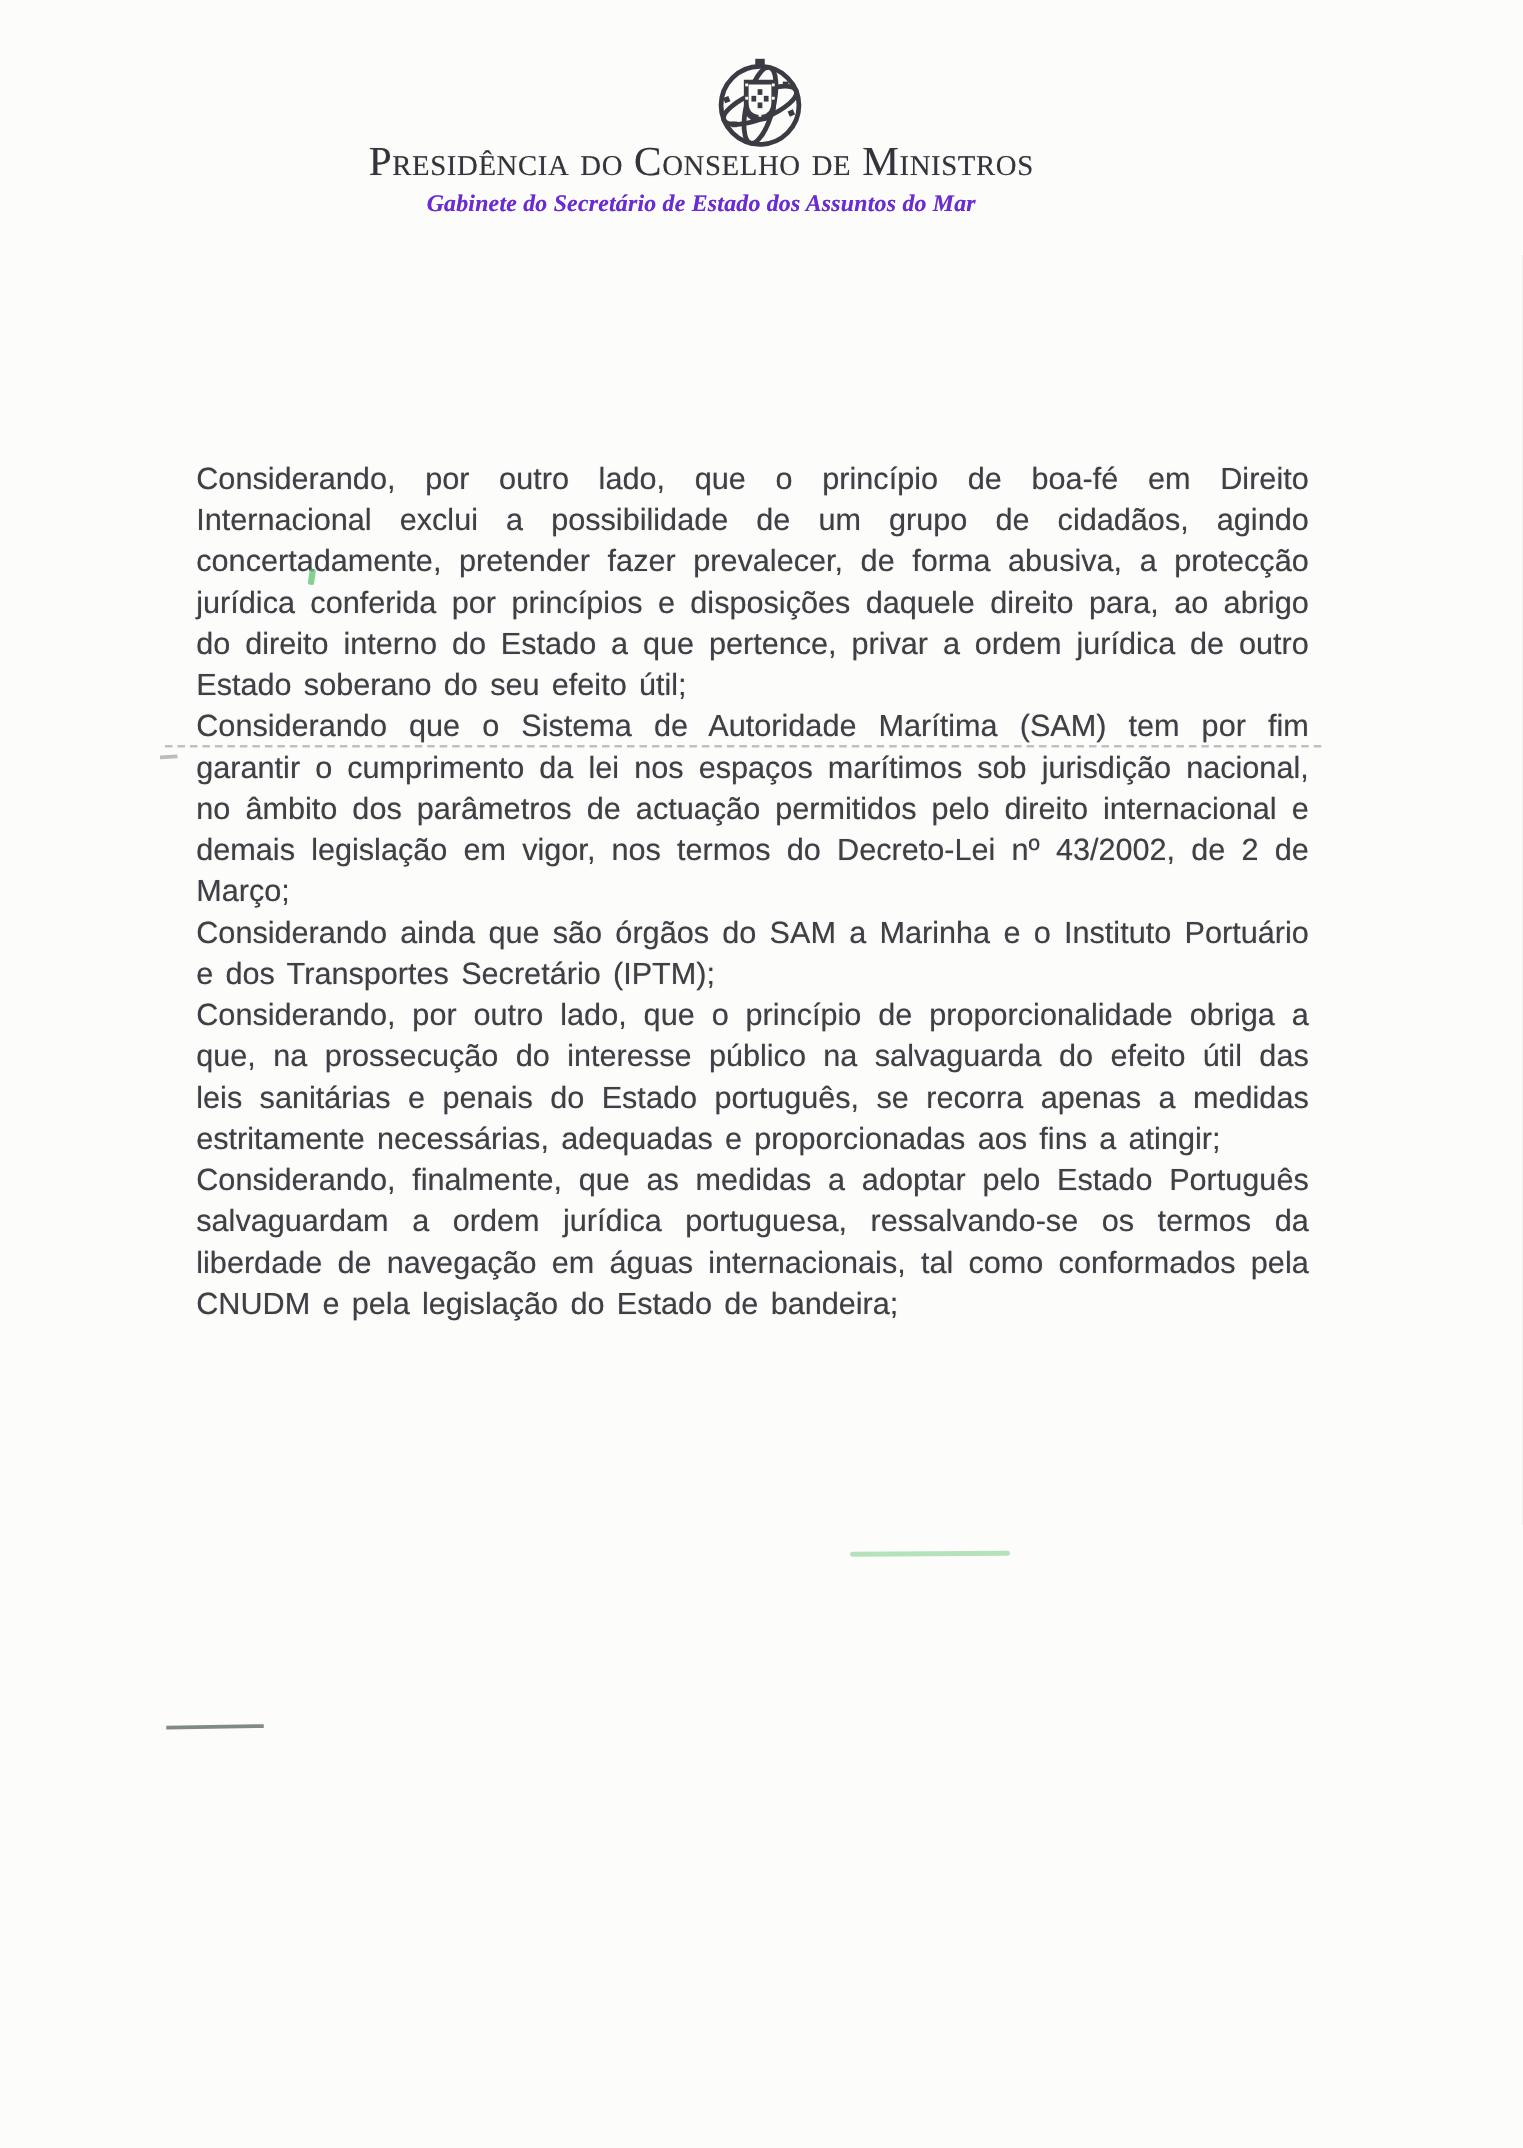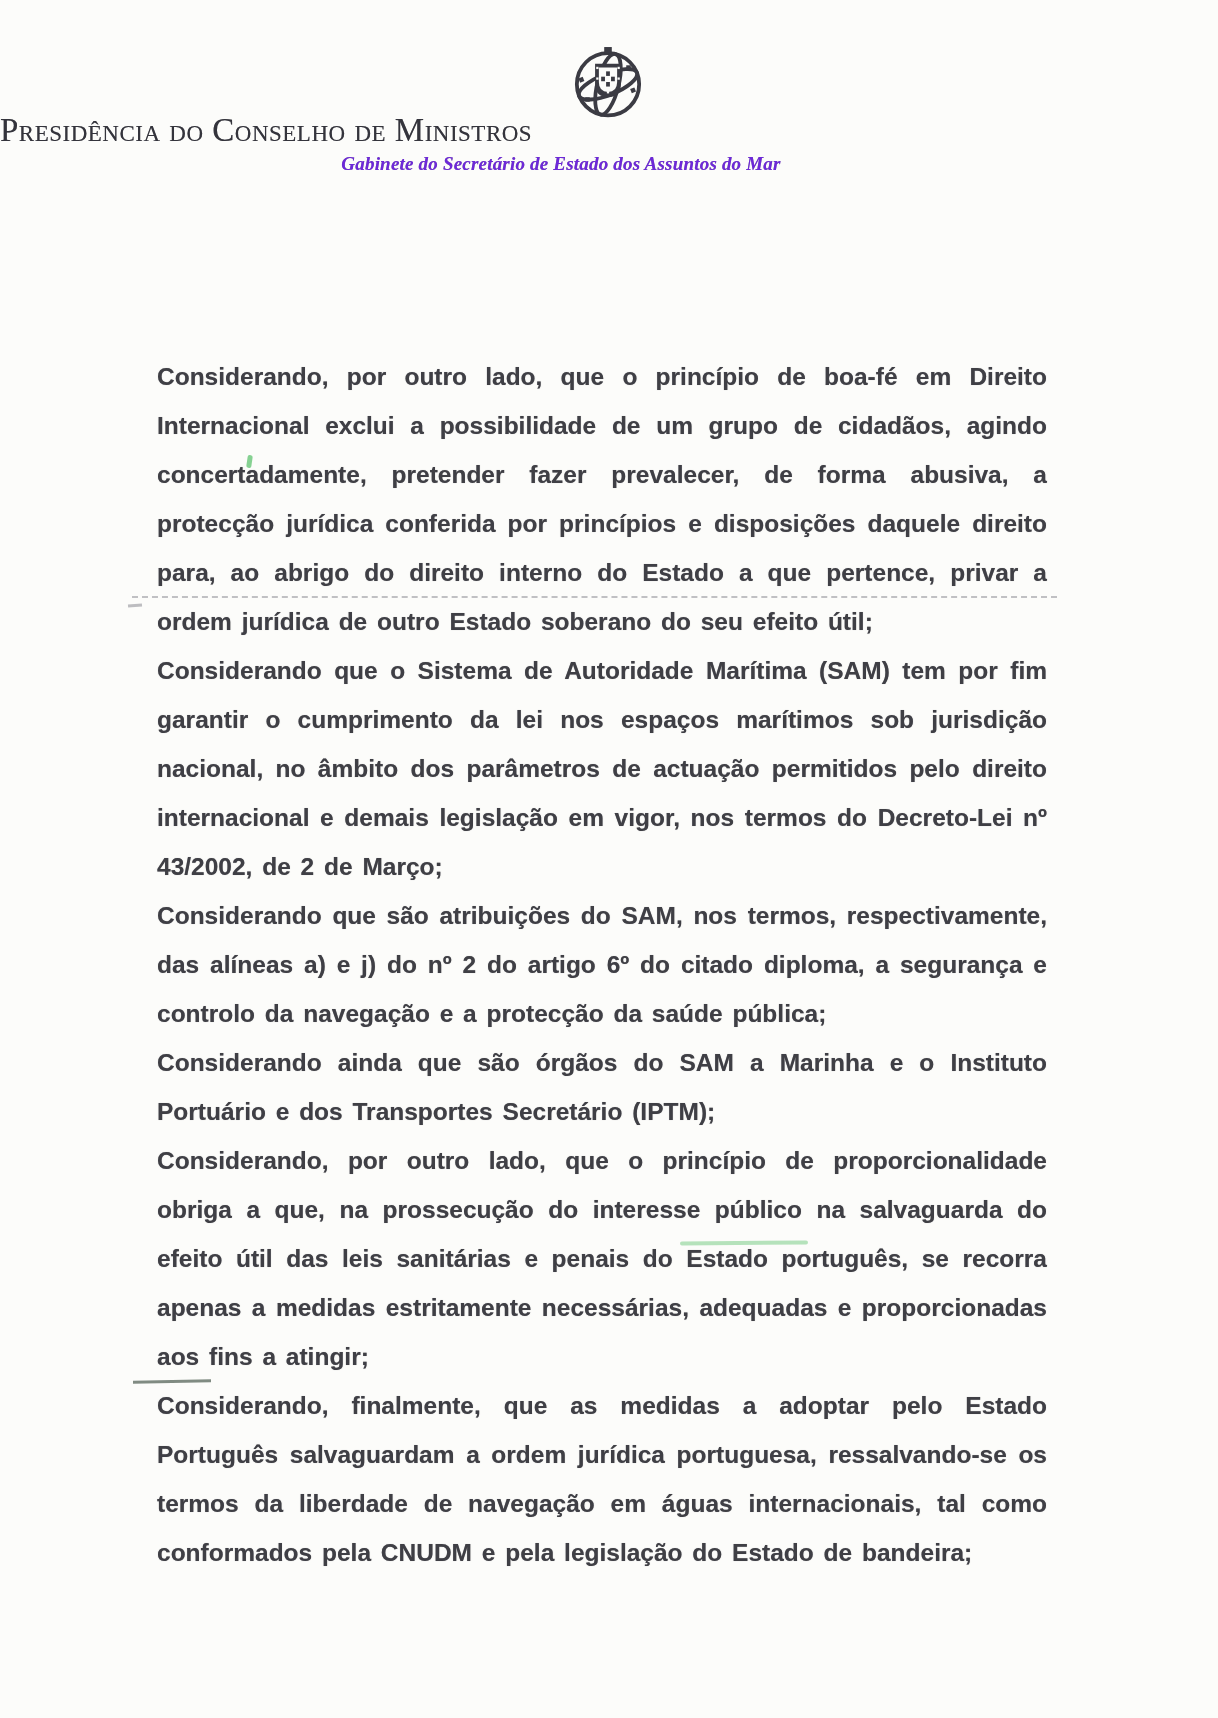--- a/index.html
+++ b/index.html
@@ -23,21 +23,21 @@
     left: 570px;
     width: 76px;
     height: 76px;
   }
   .doc-title {
     position: absolute;
     top: 112px;
     left: 0;
     width: 1122px;
     margin: 0;
-    text-align: left;
+    text-align: center;
     font-family: "Liberation Serif", serif;
     font-variant: small-caps;
     font-weight: 500;
     font-size: 33px;
     letter-spacing: 0.5px;
     color: #34343c;
     text-shadow: 0 0 0.6px rgba(52,52,60,0.5);
   }
   .doc-subtitle {
     position: absolute;
@@ -51,29 +51,28 @@
     font-weight: bold;
     font-size: 19px;
     letter-spacing: 0.2px;
     color: #6d28d9;
     text-shadow: 0 0 0.5px rgba(52,52,60,0.5);
   }
   
   .doc-body {
     position: absolute;
     left: 157px;
-    top: 352px;
+    top: 367px;
     width: 890px;
     font-size: 24.5px;
-    line-height: 49px;
+    line-height: 33px;
     text-align: justify;
     word-spacing: 3px;
     color: var(--ink, #3f3f45);
     text-shadow: 0 0 0.7px rgba(63,63,69,0.55);
-    font-weight: bold;
   }
   .doc-body p { margin: 0; }
   .doc-body p.spaced { margin-top: 46px; }
   .doc-body p.indented { text-indent: 78px; }
   
   .artifact { position: absolute; pointer-events: none; }
   .artifact-underline-dashed {
     left: 132px; top: 596px; width: 925px; height: 0;
     border-bottom: 2px dashed rgba(95,95,105,0.38);
   }
@@ -138,21 +137,20 @@
         </g>
       </svg>
     </div>
     <h1 class="doc-title">Presidência do Conselho de Ministros</h1>
     <h2 class="doc-subtitle">Gabinete do Secretário de Estado dos Assuntos do Mar</h2>
   </header>
 
   <main class="doc-body">
     <p>Considerando, por outro lado, que o princípio de boa-fé em Direito Internacional exclui a possibilidade de um grupo de cidadãos, agindo concertadamente, pretender fazer prevalecer, de forma abusiva, a protecção jurídica conferida por princípios e disposições daquele direito para, ao abrigo do direito interno do Estado a que pertence, privar a ordem jurídica de outro Estado soberano do seu efeito útil;</p>
     <p>Considerando que o Sistema de Autoridade Marítima (SAM) tem por fim garantir o cumprimento da lei nos espaços marítimos sob jurisdição nacional, no âmbito dos parâmetros de actuação permitidos pelo direito internacional e demais legislação em vigor, nos termos do Decreto-Lei nº 43/2002, de 2 de Março;</p>
-    <p>Considerando que são atribuições do SAM, nos termos, respectivamente, das alíneas a) e j) do nº 2 do artigo 6º do citado diploma, a segurança e controlo da navegação e a protecção da saúde pública;</p>
     <p>Considerando ainda que são órgãos do SAM a Marinha e o Instituto Portuário e dos Transportes Secretário (IPTM);</p>
     <p>Considerando, por outro lado, que o princípio de proporcionalidade obriga a que, na prossecução do interesse público na salvaguarda do efeito útil das leis sanitárias e penais do Estado português, se recorra apenas a medidas estritamente necessárias, adequadas e proporcionadas aos fins a atingir;</p>
     <p>Considerando, finalmente, que as medidas a adoptar pelo Estado Português salvaguardam a ordem jurídica portuguesa, ressalvando-se os termos da liberdade de navegação em águas internacionais, tal como conformados pela CNUDM e pela legislação do Estado de bandeira;</p>
   </main>
 
   <div class="artifact artifact-underline-dashed"></div>
   <div class="artifact artifact-speck-3"></div>
   <div class="artifact artifact-speck-1"></div>
   <div class="artifact artifact-speck-2"></div>
   <div class="artifact artifact-overline-cnudm"></div>

